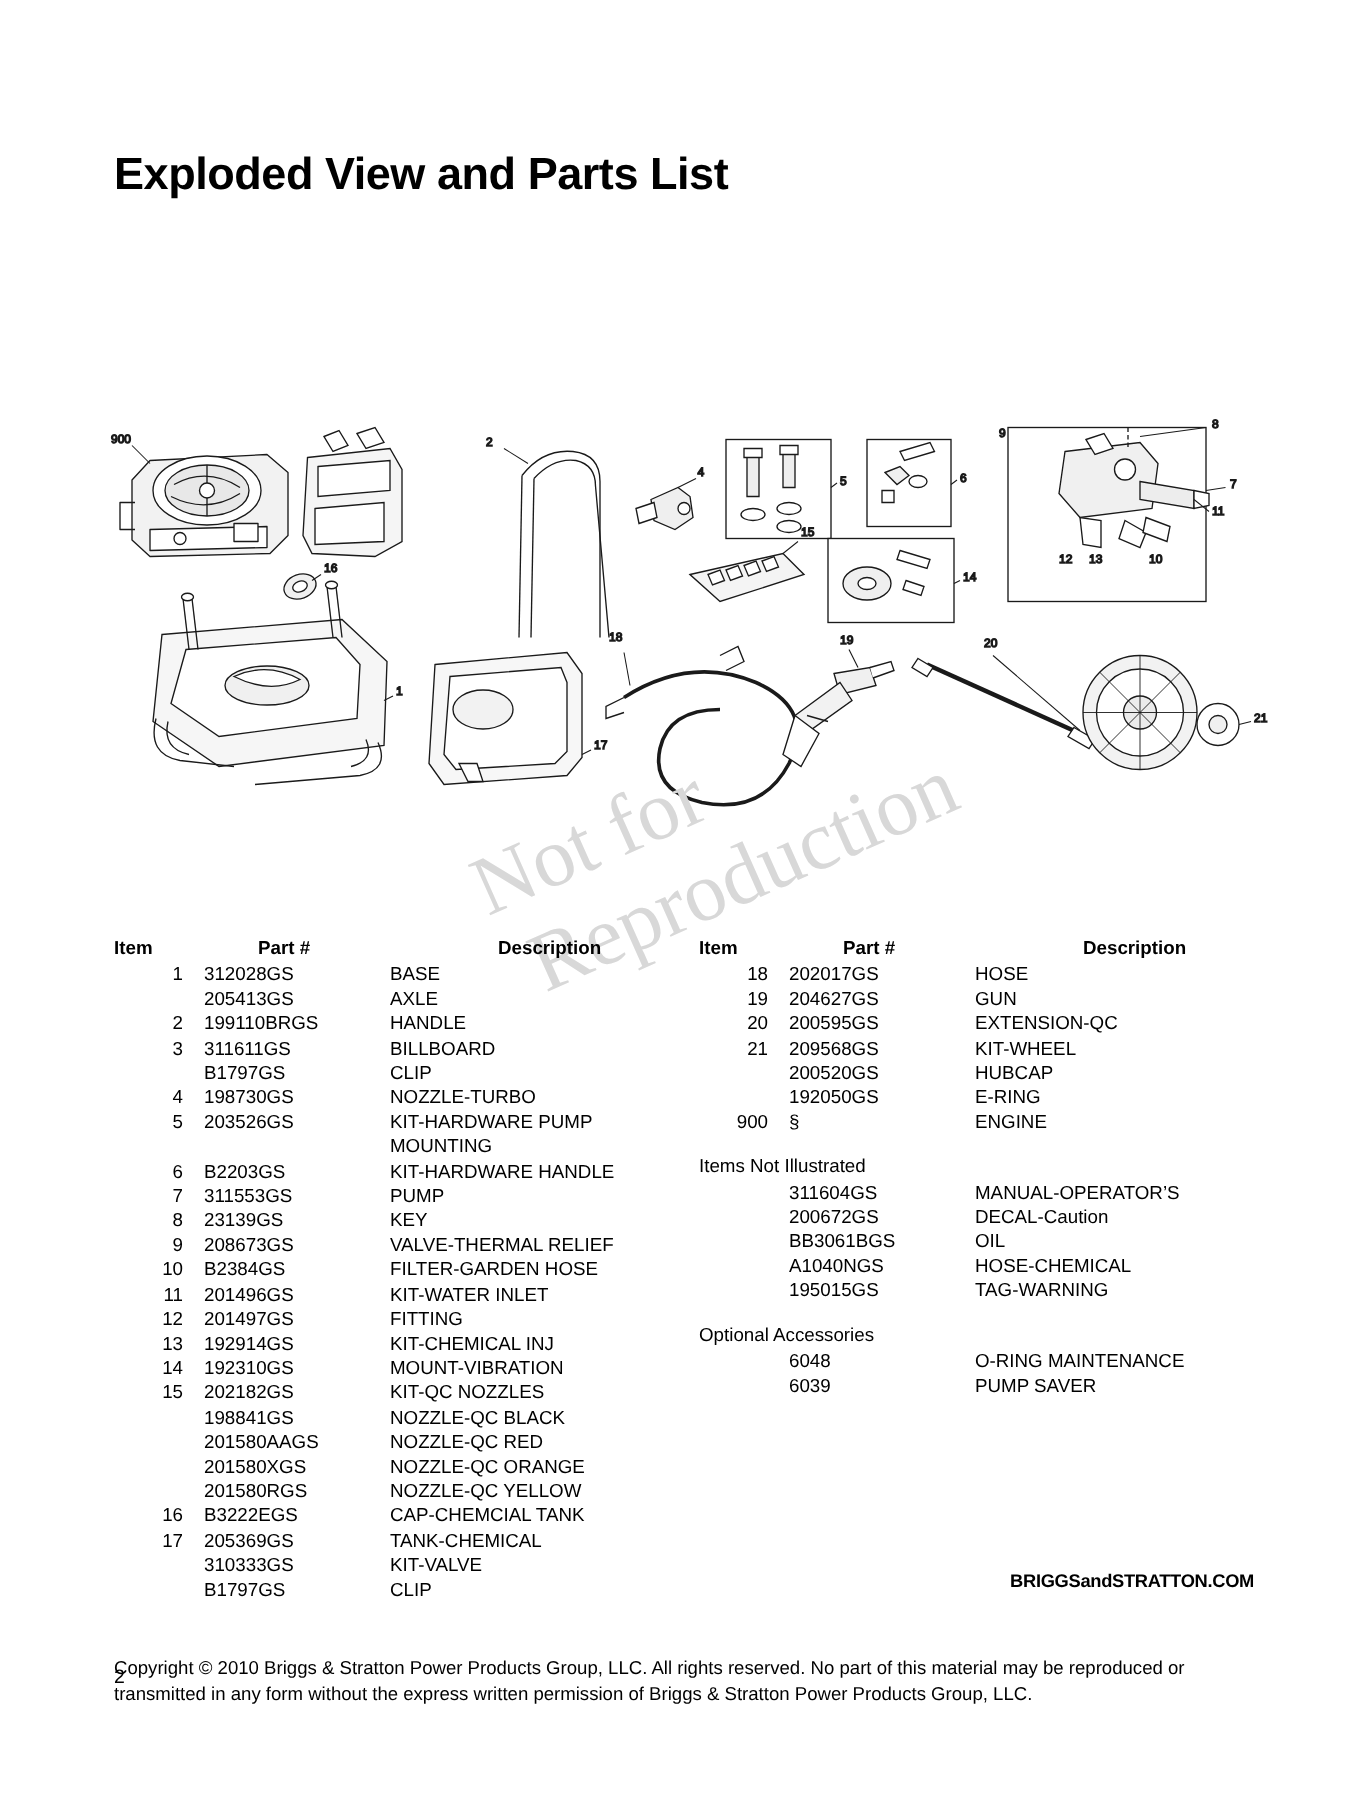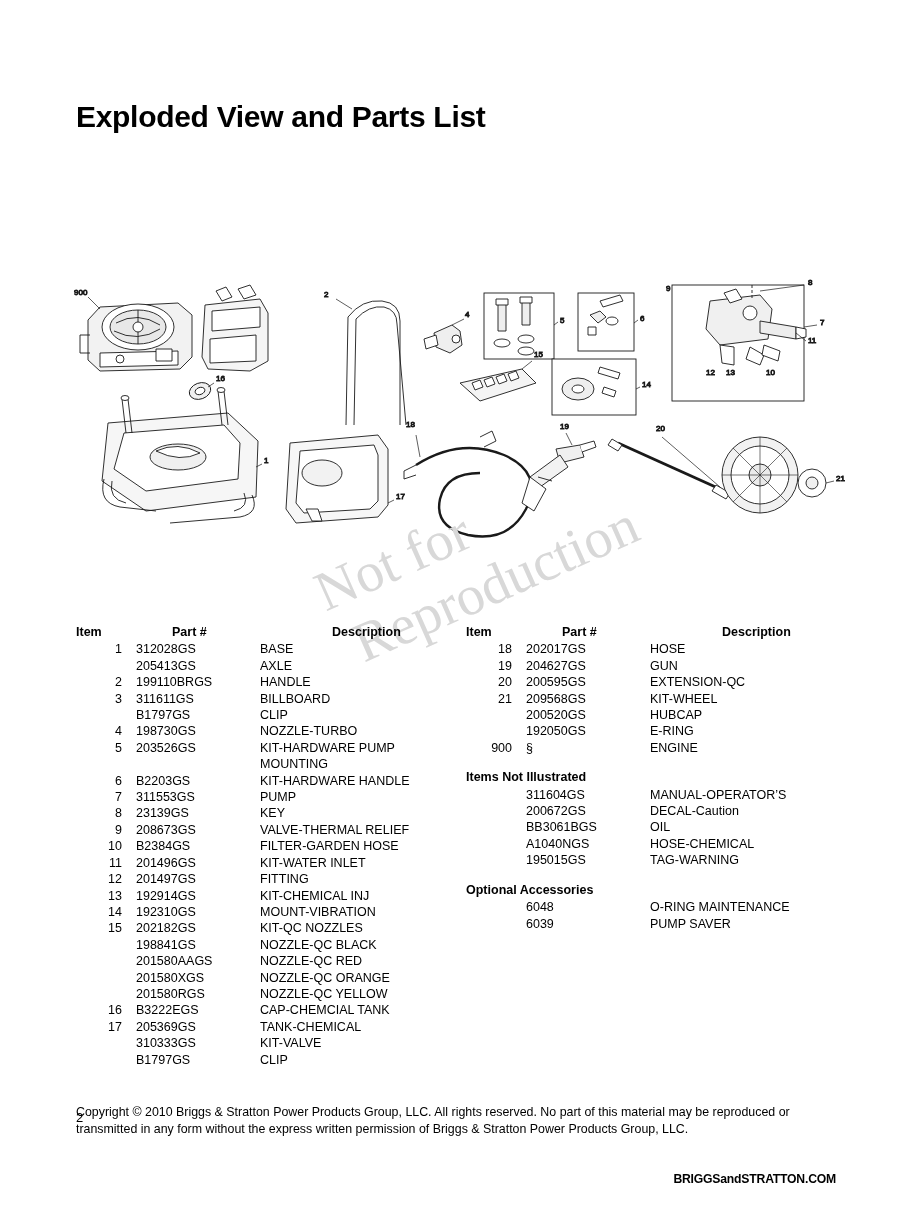--- a/index.html
+++ b/index.html
@@ -75,21 +75,21 @@
     gap: 36px;
   }
   .row { display: flex; }
   .c-item { width: 46px; text-align: right; padding-right: 14px; }
   .c-part { width: 124px; }
   .c-desc { flex: 1; }
 
   .hdr .c-item { text-align: left; padding-right: 0; width: 60px; }
 
   .section-hdr {
-    font-weight: bold;
+    font-weight: normal;
     margin-top: 13px;
     margin-bottom: 1px;
   }
   .note {
     margin-top: 13px;
     font-size: 12.5px;
   }
 
   
   .copyright {
@@ -102,21 +102,21 @@
   }
   .page-number {
     position: absolute;
     left: 76px;
     top: 1110px;
     font-size: 13px;
   }
   .brand {
     position: absolute;
     right: 70px;
-    top: 1172px;
+    top: 1047px;
     font-size: 12.2px;
     font-weight: bold;
     letter-spacing: -0.2px;
   }
 
   .lbl { font-size: 8px; font-family: "Liberation Sans", sans-serif; fill: #000; }
 </style>
 </head>
 <body>
 

